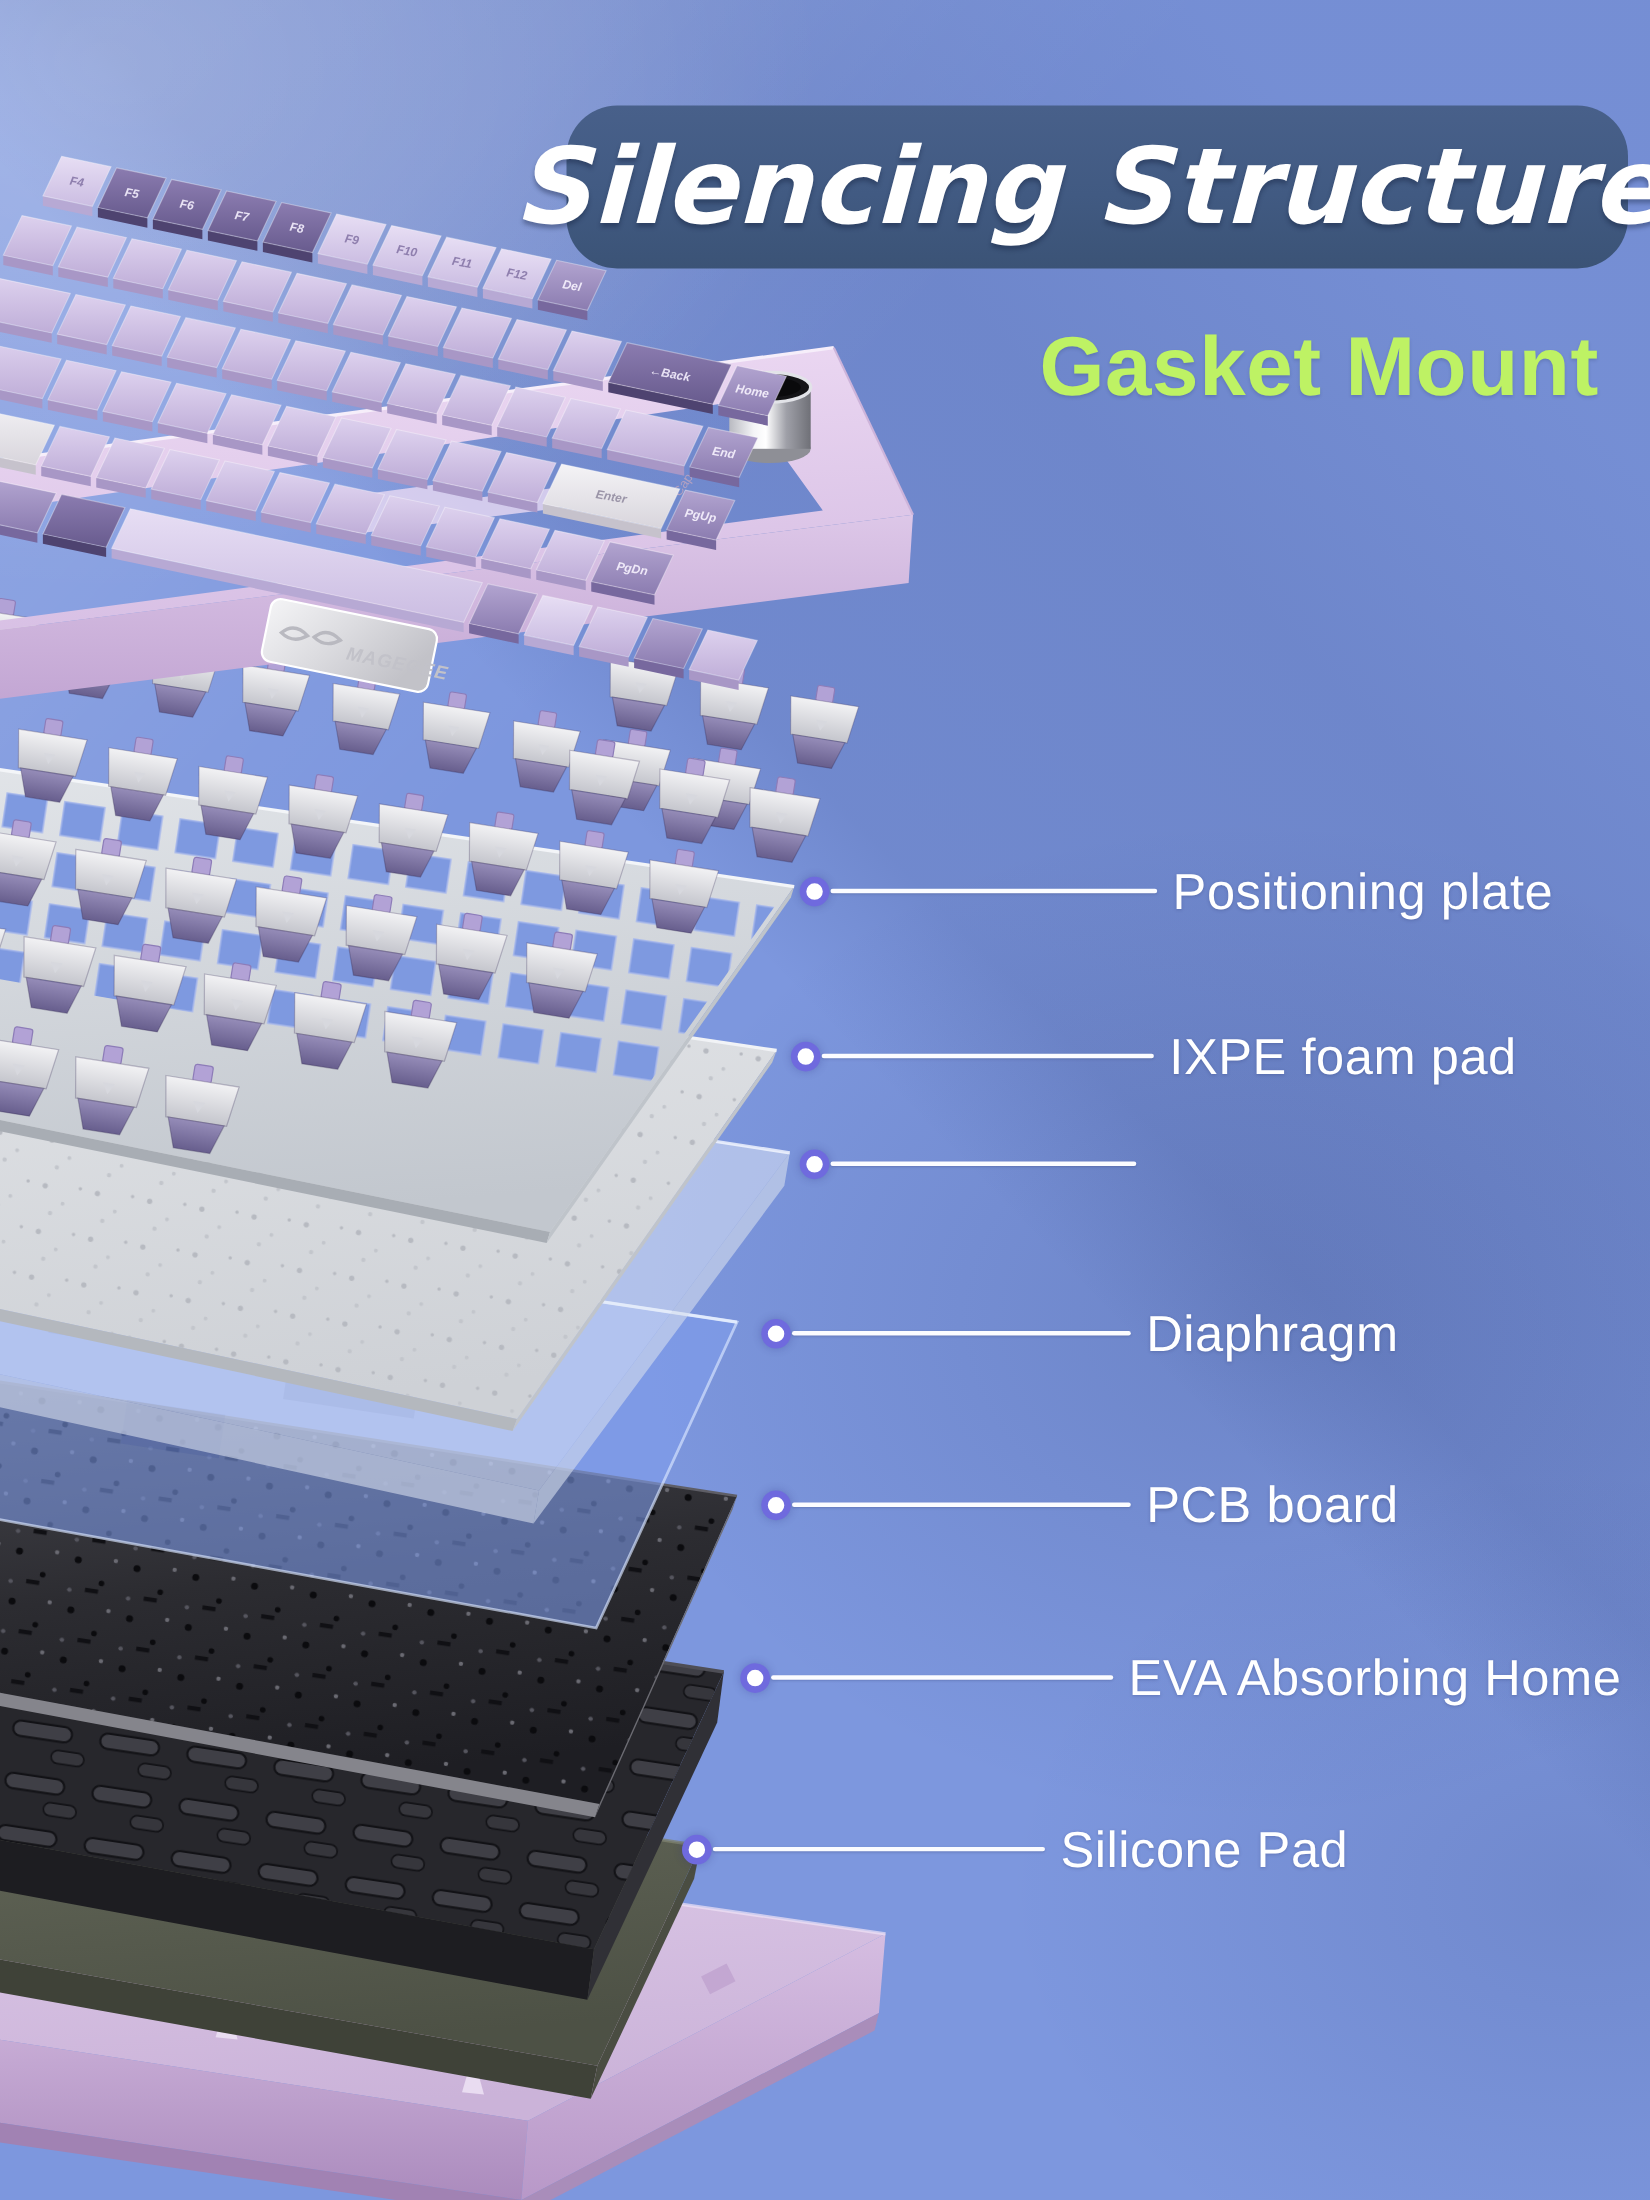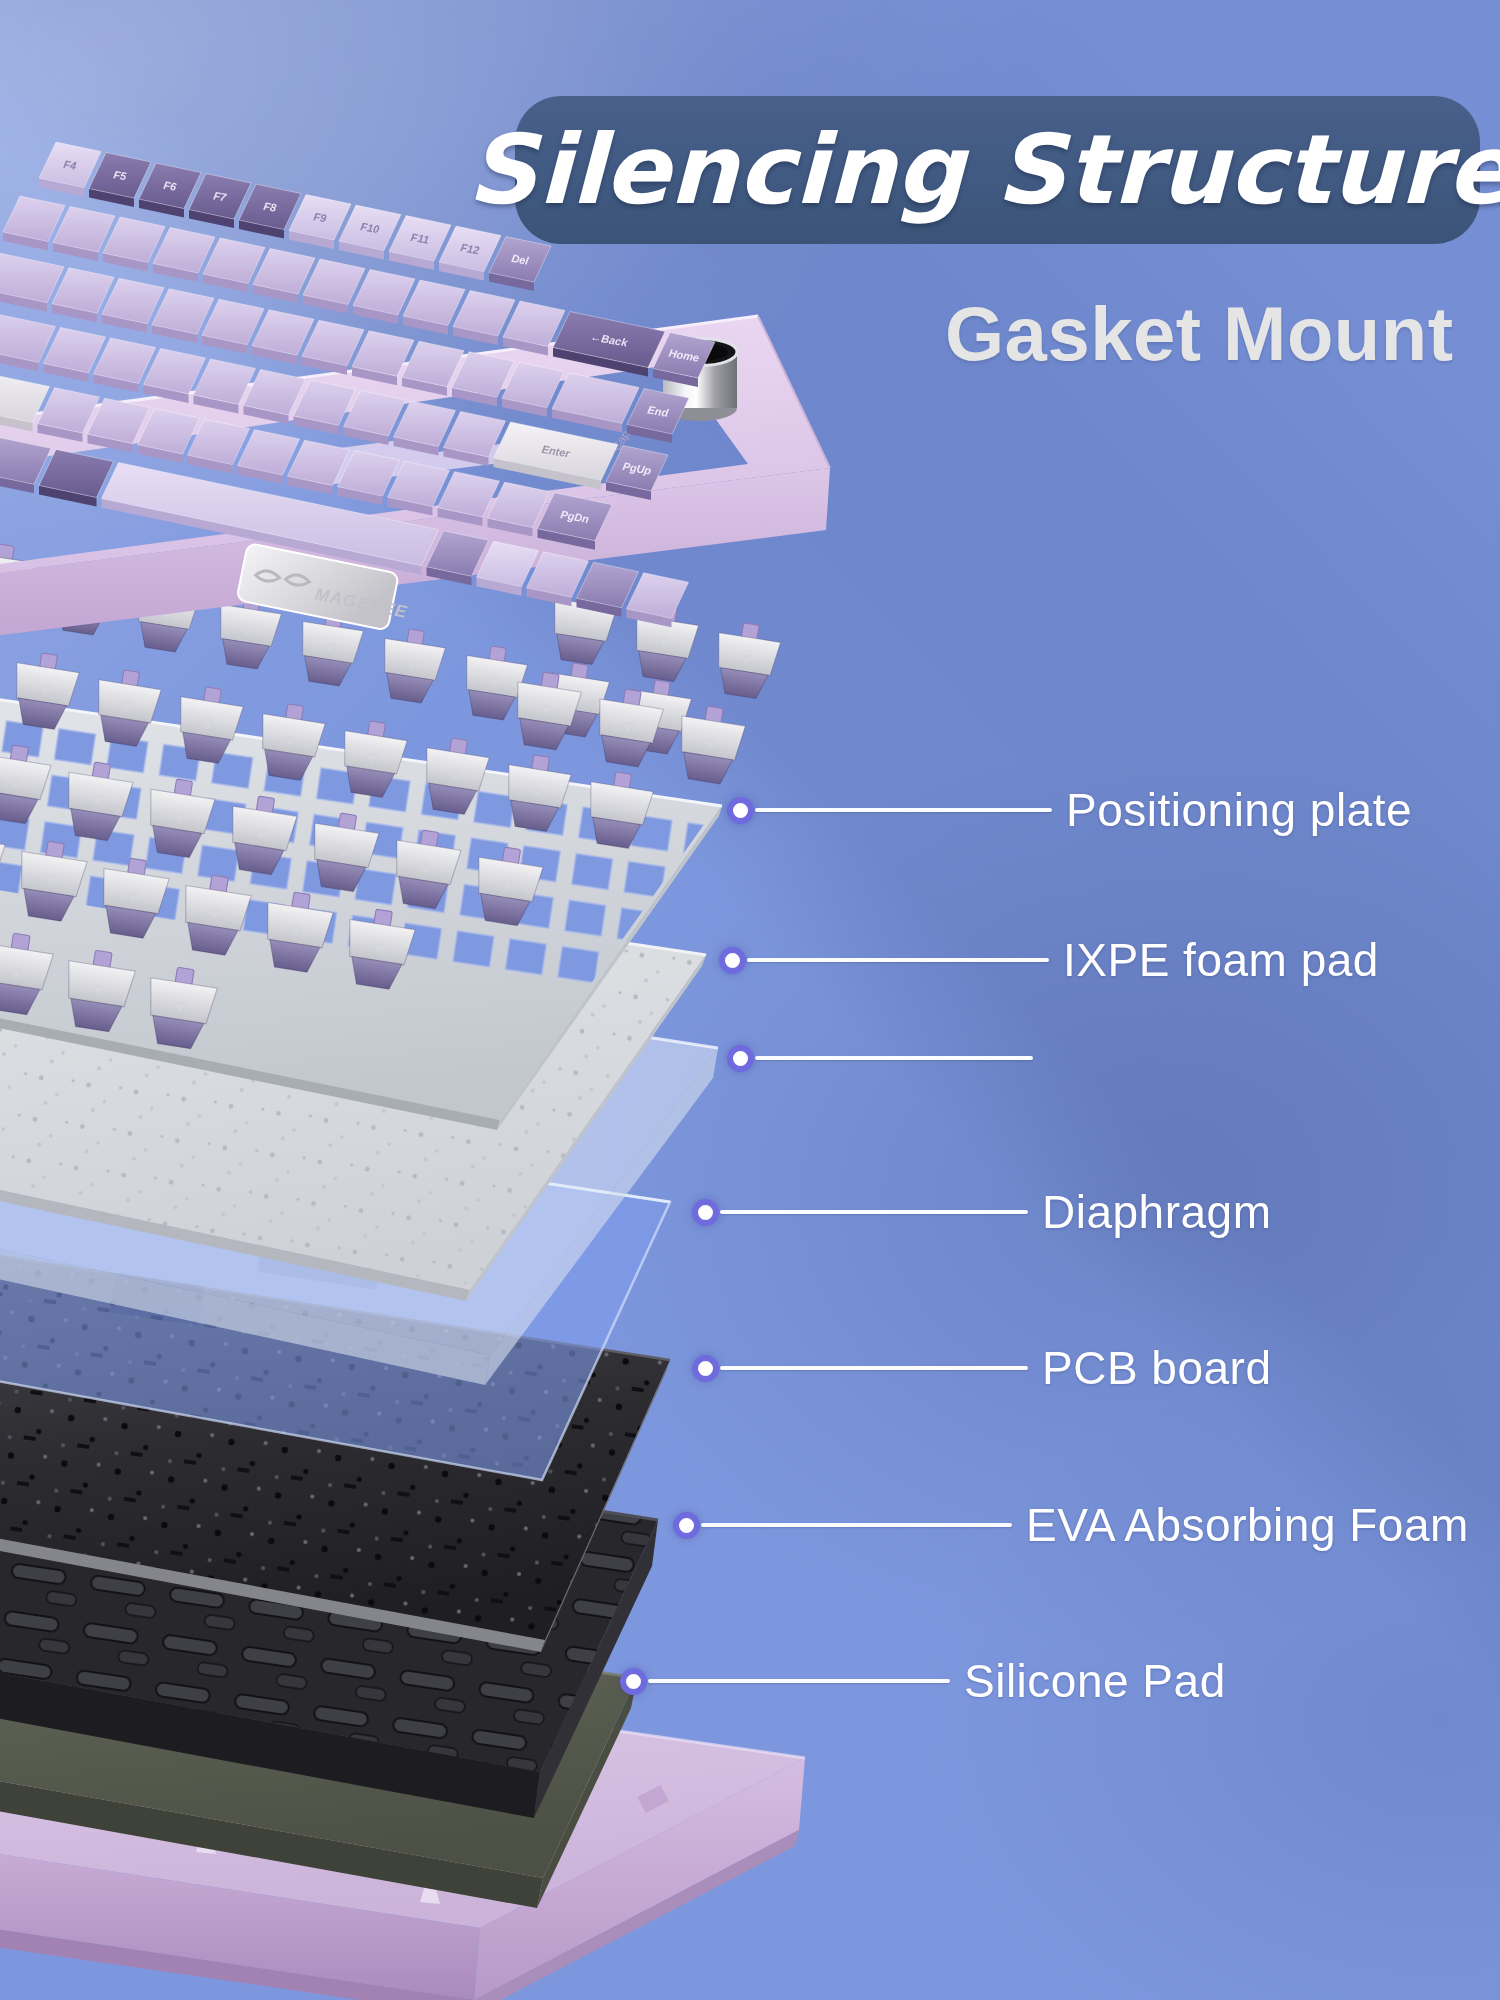--- a/index.html
+++ b/index.html
@@ -12,21 +12,21 @@
         linear-gradient(46deg, transparent 0%, transparent 52%, rgba(25,40,95,0.13) 58%, rgba(25,40,95,0.15) 74%, rgba(25,40,95,0.08) 88%),
         radial-gradient(900px 700px at 76% 60%, rgba(22,36,85,0.16), transparent 65%),
         radial-gradient(750px 550px at 96% 86%, rgba(22,36,85,0.12), transparent 70%),
         #7d97de;}
   .banner{position:absolute;left:515px;top:96px;right:20px;height:148px;border-radius:46px;
       background:linear-gradient(180deg,#48608a 0%,#415a82 55%,#3b5376 100%);
       display:flex;align-items:center;justify-content:center;}
   .banner-title{font-family:"DejaVu Sans", sans-serif;font-style:italic;font-weight:bold;
       font-size:96px;letter-spacing:0px;color:#ffffff;white-space:nowrap;
       text-shadow:0 3px 4px rgba(15,25,55,0.35);transform:skewX(-4deg);}
-  .subtitle{position:absolute;left:945px;top:290px;font-size:76px;font-weight:bold;color:#e5e5e5;
+  .subtitle{position:absolute;left:945px;top:290px;font-size:76px;font-weight:bold;color:#bef264;
       letter-spacing:0.5px;white-space:nowrap;text-shadow:0 2px 3px rgba(30,40,80,0.18);}
   .kb-svg{position:absolute;left:0;top:0;}
   .callout{position:absolute;display:flex;align-items:center;height:52px;}
   .dot{width:15px;height:15px;background:#ffffff;border:6px solid #6f6ade;border-radius:50%;
        flex:0 0 auto;box-shadow:0 0 8px rgba(45,45,130,0.30);}
   .cline{height:4px;background:#fbfcff;border-radius:2px;flex:0 0 auto;margin-left:1px;
        box-shadow:0 1px 2px rgba(40,50,100,0.25);}
   .clabel{margin-left:14px;font-size:46px;font-weight:400;color:#ffffff;white-space:nowrap;
        text-shadow:0 1px 3px rgba(30,40,90,0.25);letter-spacing:0.5px;}
 </style>
@@ -676,20 +676,20 @@
     <span class="clabel">Diaphragm</span>
   </div>
   <div class="callout" style="left:692px;top:1342px;align-items:center;">
     <span class="dot"></span>
     <span class="cline" style="width:308px;"></span>
     <span class="clabel">PCB board</span>
   </div>
   <div class="callout" style="left:673px;top:1499px;">
     <span class="dot"></span>
     <span class="cline" style="width:311px;"></span>
-    <span class="clabel">EVA Absorbing Foam</span>
+    <span class="clabel">EVA Absorbing Home</span>
   </div>
   <div class="callout" style="left:620px;top:1655px;">
     <span class="dot"></span>
     <span class="cline" style="width:302px;"></span>
     <span class="clabel">Silicone Pad</span>
   </div>
 </div>
 
 </body></html>

